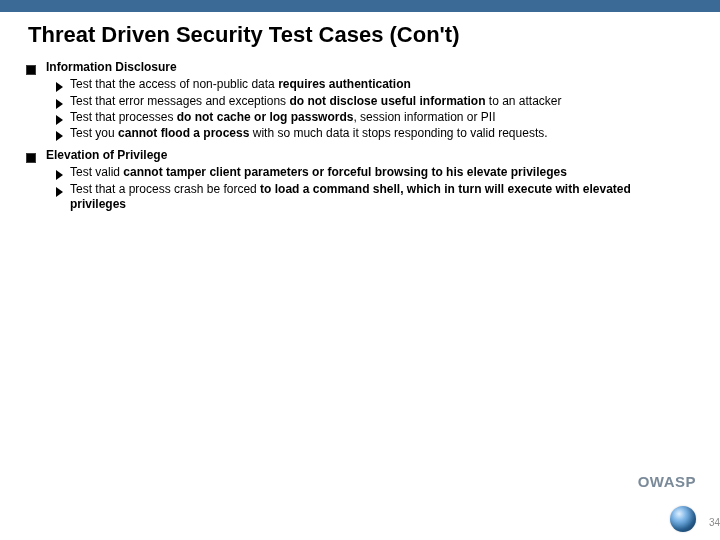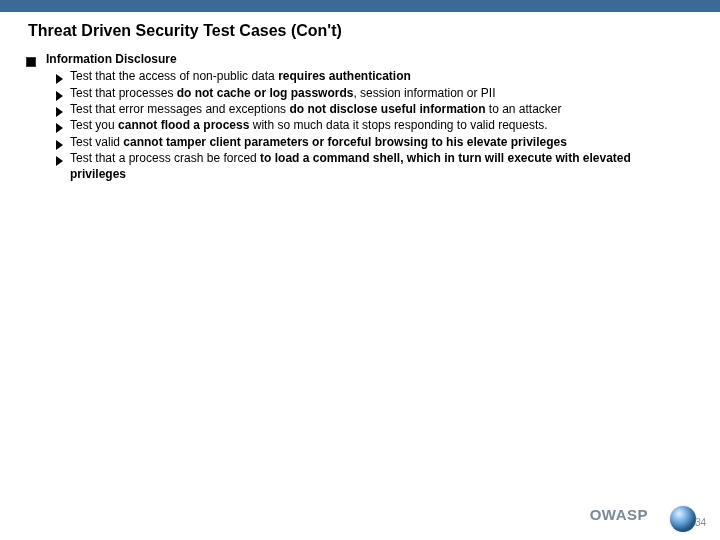--- a/index.html
+++ b/index.html
@@ -12,21 +12,21 @@
     color: #000;
     overflow: hidden;
     position: relative;
   }
   .topbar {
     width: 100%;
     height: 12px;
     background: #3b6a97;
   }
   .title {
-    font-size: 16px;
+    font-size: 22px;
     font-weight: bold;
     padding: 10px 26px 4px 28px;
     letter-spacing: 0;
   }
   .content {
     padding: 2px 26px 0 46px;
     font-size: 12px;
     line-height: 1.28;
   }
   .section-heading {
@@ -58,22 +58,23 @@
     border-top: 5px solid transparent;
     border-bottom: 5px solid transparent;
     border-left: 7px solid #000;
   }
   .sub b { font-weight: bold; text-align: center; }
   .footer {
     position: absolute;
     bottom: 8px;
     right: 24px;
     display: flex;
-    align-items: flex-start;
-    gap: 22px;
+    align-items: flex-end;
+    gap: 16px;
+    flex-direction: column;
   }
   .owasp-text {
     color: #7a8a99;
     font-weight: bold;
     font-size: 15px;
     letter-spacing: 0.5px;
   }
   .globe {
     width: 26px;
     height: 26px;
@@ -104,40 +105,44 @@
   <div class="section-heading">
     <span class="square-bullet"></span>
     <span>Information Disclosure</span>
   </div>
   <div class="sub">
     <span class="tri"></span>
     <span>Test that the access of non-public data </span><b>requires authentication</b><span></span>
   </div>
   <div class="sub">
     <span class="tri"></span>
-    <span>Test that processes </span><b>do not cache or log passwords</b><span>, session information or PII</span>
+    <span>Test that error messages and exceptions </span><b>do not disclose useful information</b><span> to an attacker</span>
   </div>
   <div class="sub">
     <span class="tri"></span>
-    <span>Test that error messages and exceptions </span><b>do not disclose useful information</b><span> to an attacker</span>
+    <span>Test that processes </span><b>do not cache or log passwords</b><span>, session information or PII</span>
   </div>
 
   <div class="sub">
     <span class="tri"></span>
     <span>Test you </span><b>cannot flood a process</b><span> with so much data it stops responding to valid requests.</span>
   </div>
 
+  <div class="section-heading">
+    <span class="square-bullet"></span>
+    <span>Elevation of Privilege</span>
+  </div>
   <div class="sub">
     <span class="tri"></span>
     <span>Test valid </span><b>cannot tamper client parameters or forceful browsing to his elevate privileges</b><span></span>
   </div>
   <div class="sub">
     <span class="tri"></span>
     <span>Test that a process crash be forced </span><b>to load a command shell, which in turn will execute with elevated privileges</b><span></span>
   </div>
 
 </div>
 
 <div class="footer">
   <span class="owasp-text">OWASP</span>
   <span class="globe"></span>
 </div>
-<div class="pagenum" style="right:14px;">34</div>
+<div class="pagenum" style="right:0;">34</div>
 
 </body></html>

